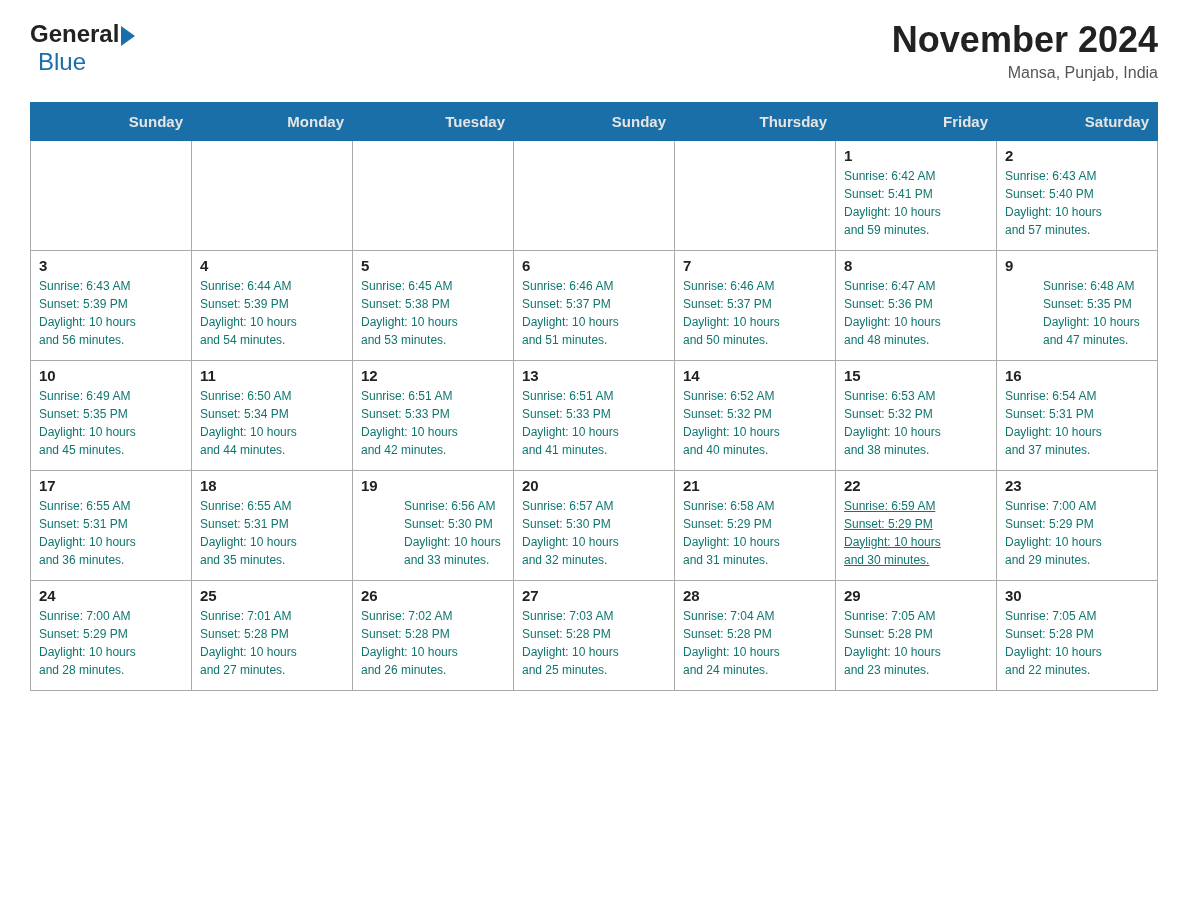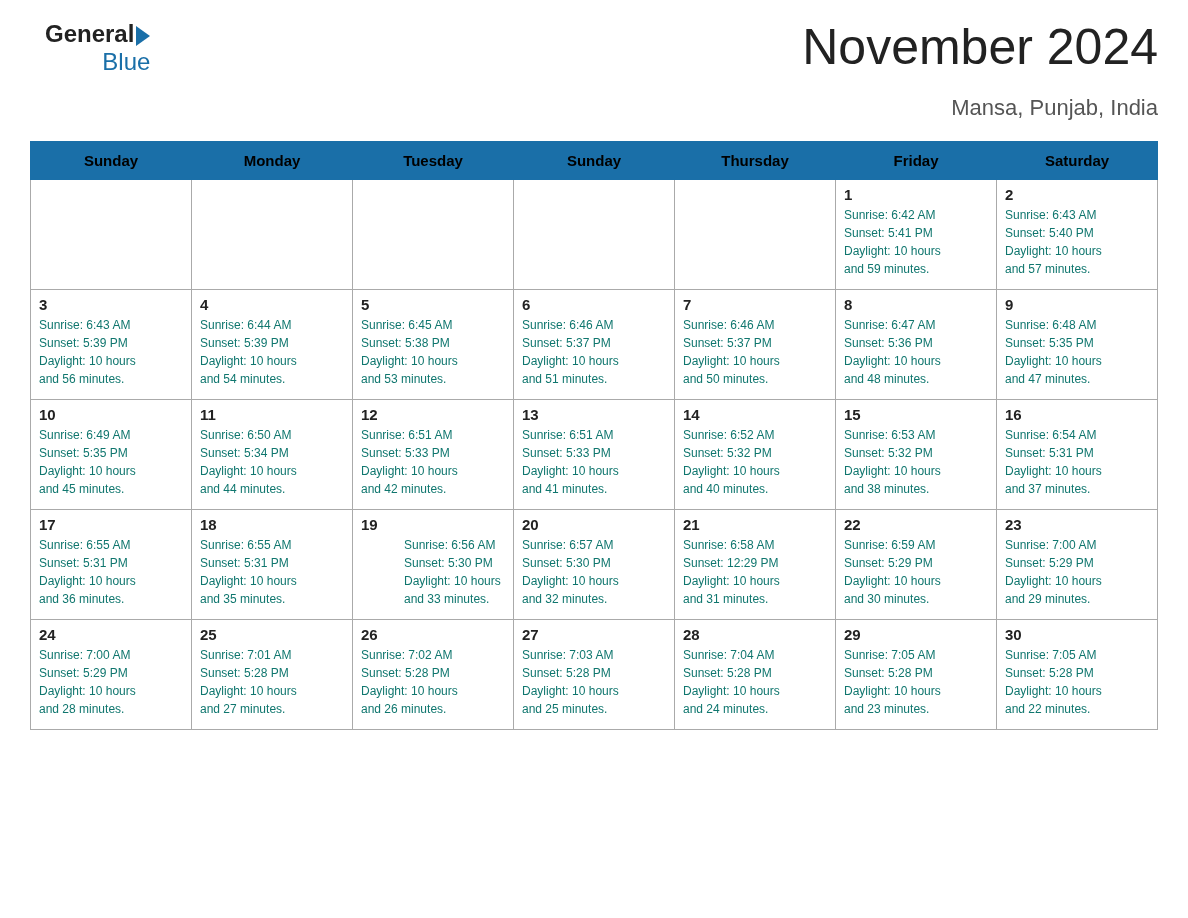--- a/index.html
+++ b/index.html
@@ -11,60 +11,59 @@
     }
     .header-section {
       display: flex;
       justify-content: space-between;
       align-items: flex-start;
       margin-bottom: 20px;
     }
     .logo {
       display: flex;
       flex-direction: column;
-      align-items: flex-end;
-      margin-left: 15px;
+      align-items: flex-start;
     }
     .logo-arrow {
       display: inline-block;
       width: 0;
       height: 0;
       border-top: 10px solid transparent;
       border-bottom: 10px solid transparent;
       border-left: 14px solid #1a6fa8;
       margin-left: 2px;
       vertical-align: middle;
       margin-top: -4px;
     }
     .title-section {
       text-align: right;
     }
     .month-title {
-      font-size: 50px;
-      font-weight: normal;
+      font-size: 36px;
+      font-weight: bold;
       color: #222;
       line-height: 1.1;
     }
     .location-title {
-      font-size: 22px;
+      font-size: 16px;
       color: #555;
-      margin-top: 20px;
+      margin-top: 4px;
     }
     .calendar-table {
       width: 100%;
       border-collapse: collapse;
       border: 1px solid #aaa;
     }
     .calendar-table th {
       background-color: #1a6fa8;
-      color: #000000;
+      color: #e5e5e5;
       font-size: 15px;
       font-weight: bold;
       padding: 10px 8px;
-      text-align: center;
+      text-align: right;
       border: 1px solid #1a6fa8;
     }
     .calendar-table td {
       border: 1px solid #aaa;
       vertical-align: top;
       padding: 6px 8px;
       width: 14.28%;
       min-height: 100px;
       font-size: 12.5px;
       color: #222;
@@ -178,21 +177,21 @@
         </td>
         <td>
           <span class="day-number">8</span>
           <div class="day-info" style="white-space: pre-line;">Sunrise: 6:47 AM
 Sunset: 5:36 PM
 Daylight: 10 hours
 and 48 minutes.</div>
         </td>
         <td>
           <span class="day-number">9</span>
-          <div class="day-info" style="white-space: pre-line;">Sunrise: 6:48 AM
+          <div class="day-info" style="white-space: pre-line; margin-left: 38px;">Sunrise: 6:48 AM
 Sunset: 5:35 PM
 Daylight: 10 hours
 and 47 minutes.</div>
         </td>
       </tr>
       <tr class="week-row">
         <td>
           <span class="day-number">10</span>
           <div class="day-info" style="white-space: pre-line;">Sunrise: 6:49 AM
 Sunset: 5:35 PM
@@ -267,27 +266,27 @@
         <td>
           <span class="day-number">20</span>
           <div class="day-info" style="white-space: pre-line;">Sunrise: 6:57 AM
 Sunset: 5:30 PM
 Daylight: 10 hours
 and 32 minutes.</div>
         </td>
         <td>
           <span class="day-number">21</span>
           <div class="day-info" style="white-space: pre-line;">Sunrise: 6:58 AM
-Sunset: 12:29 PM
+Sunset: 5:29 PM
 Daylight: 10 hours
 and 31 minutes.</div>
         </td>
         <td>
           <span class="day-number">22</span>
-          <div class="day-info" style="white-space: pre-line;">Sunrise: 6:59 AM
+          <div class="day-info" style="white-space: pre-line; text-decoration: underline;">Sunrise: 6:59 AM
 Sunset: 5:29 PM
 Daylight: 10 hours
 and 30 minutes.</div>
         </td>
         <td>
           <span class="day-number">23</span>
           <div class="day-info" style="white-space: pre-line;">Sunrise: 7:00 AM
 Sunset: 5:29 PM
 Daylight: 10 hours
 and 29 minutes.</div>

